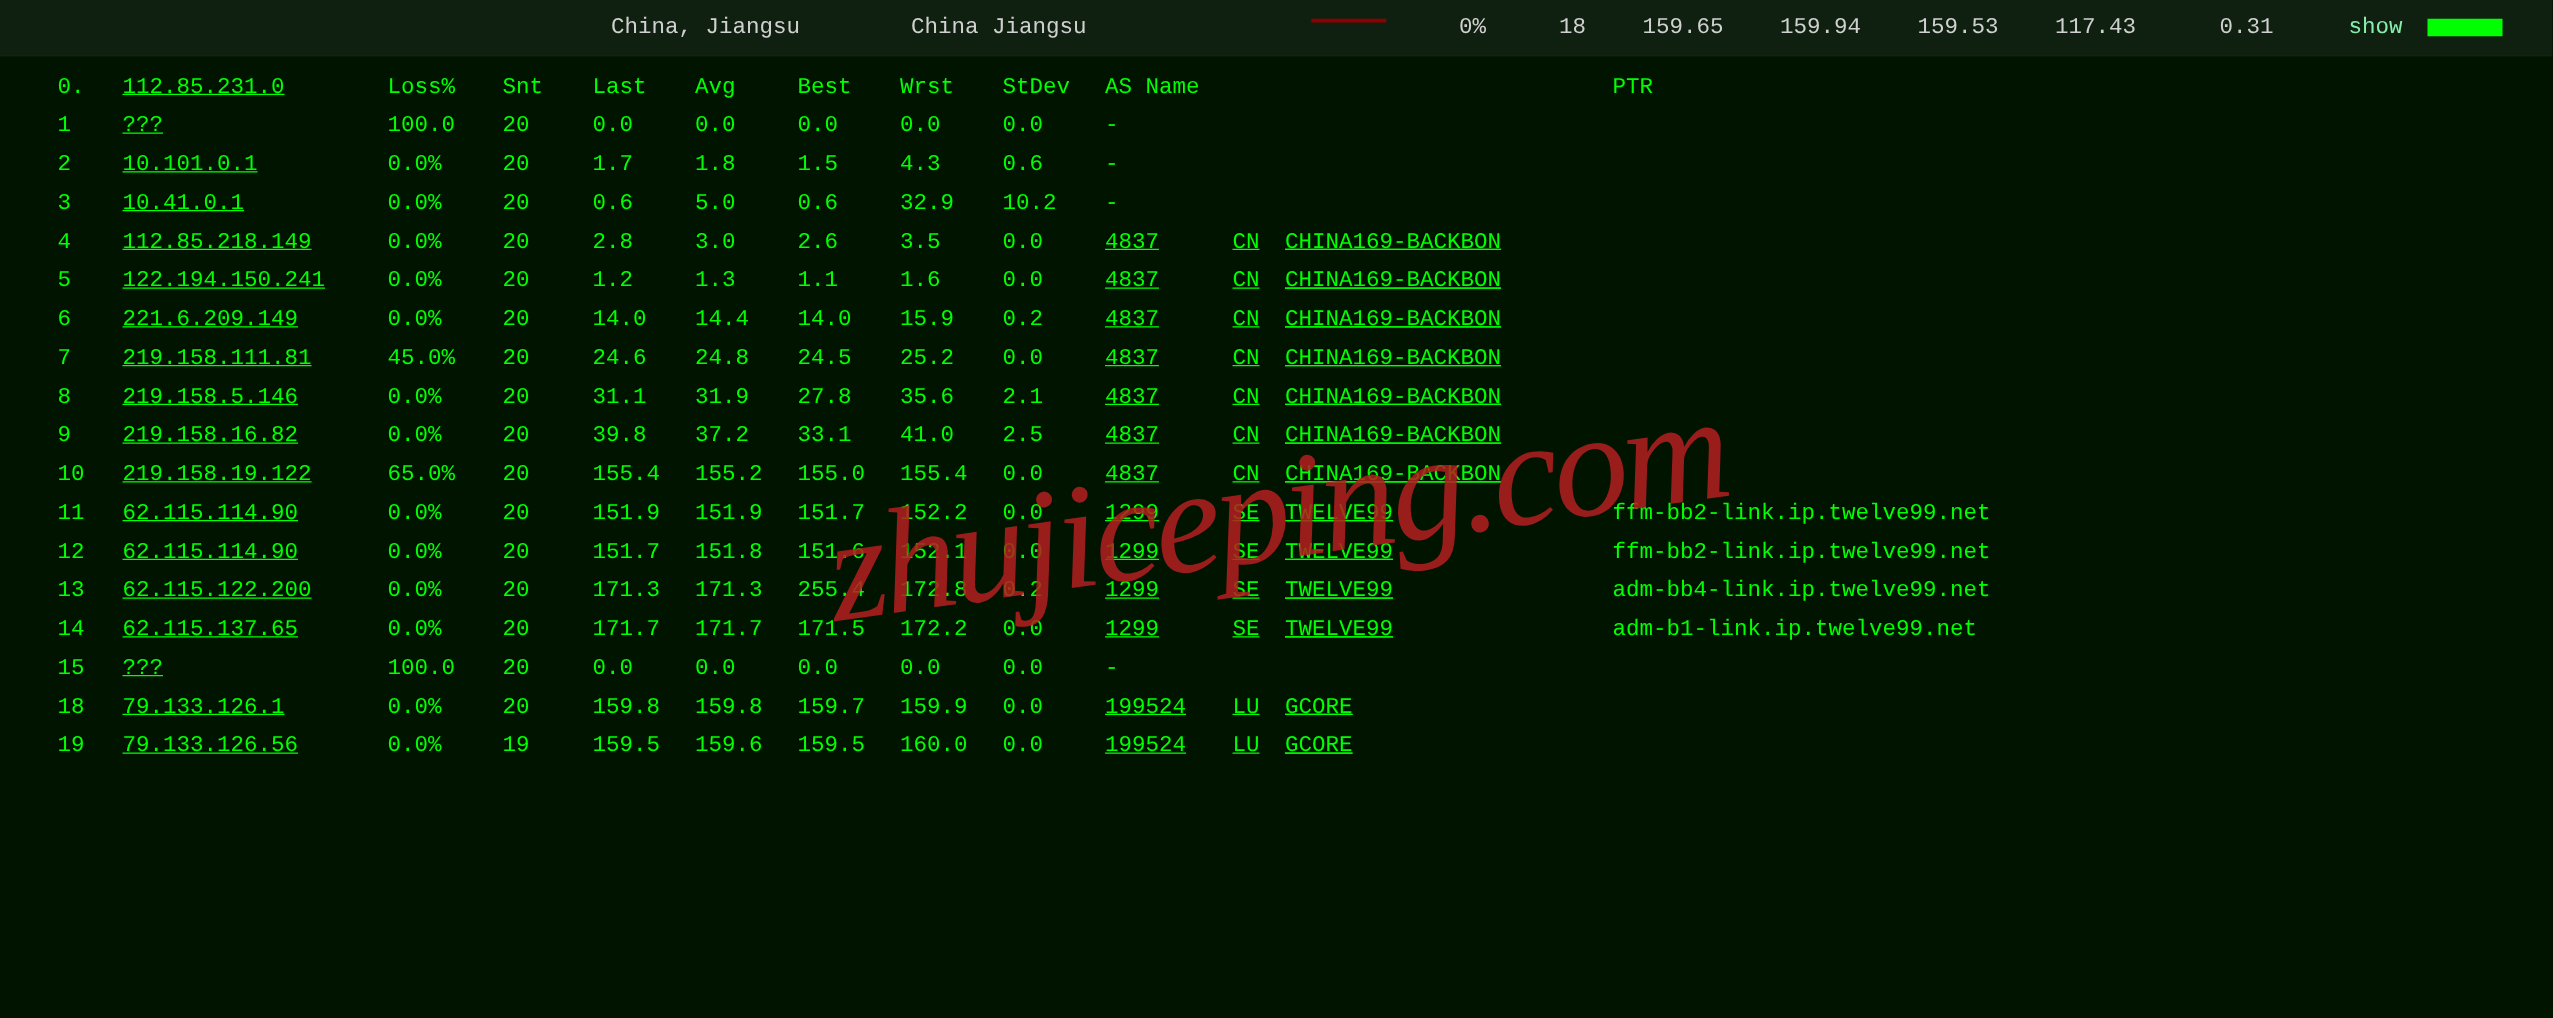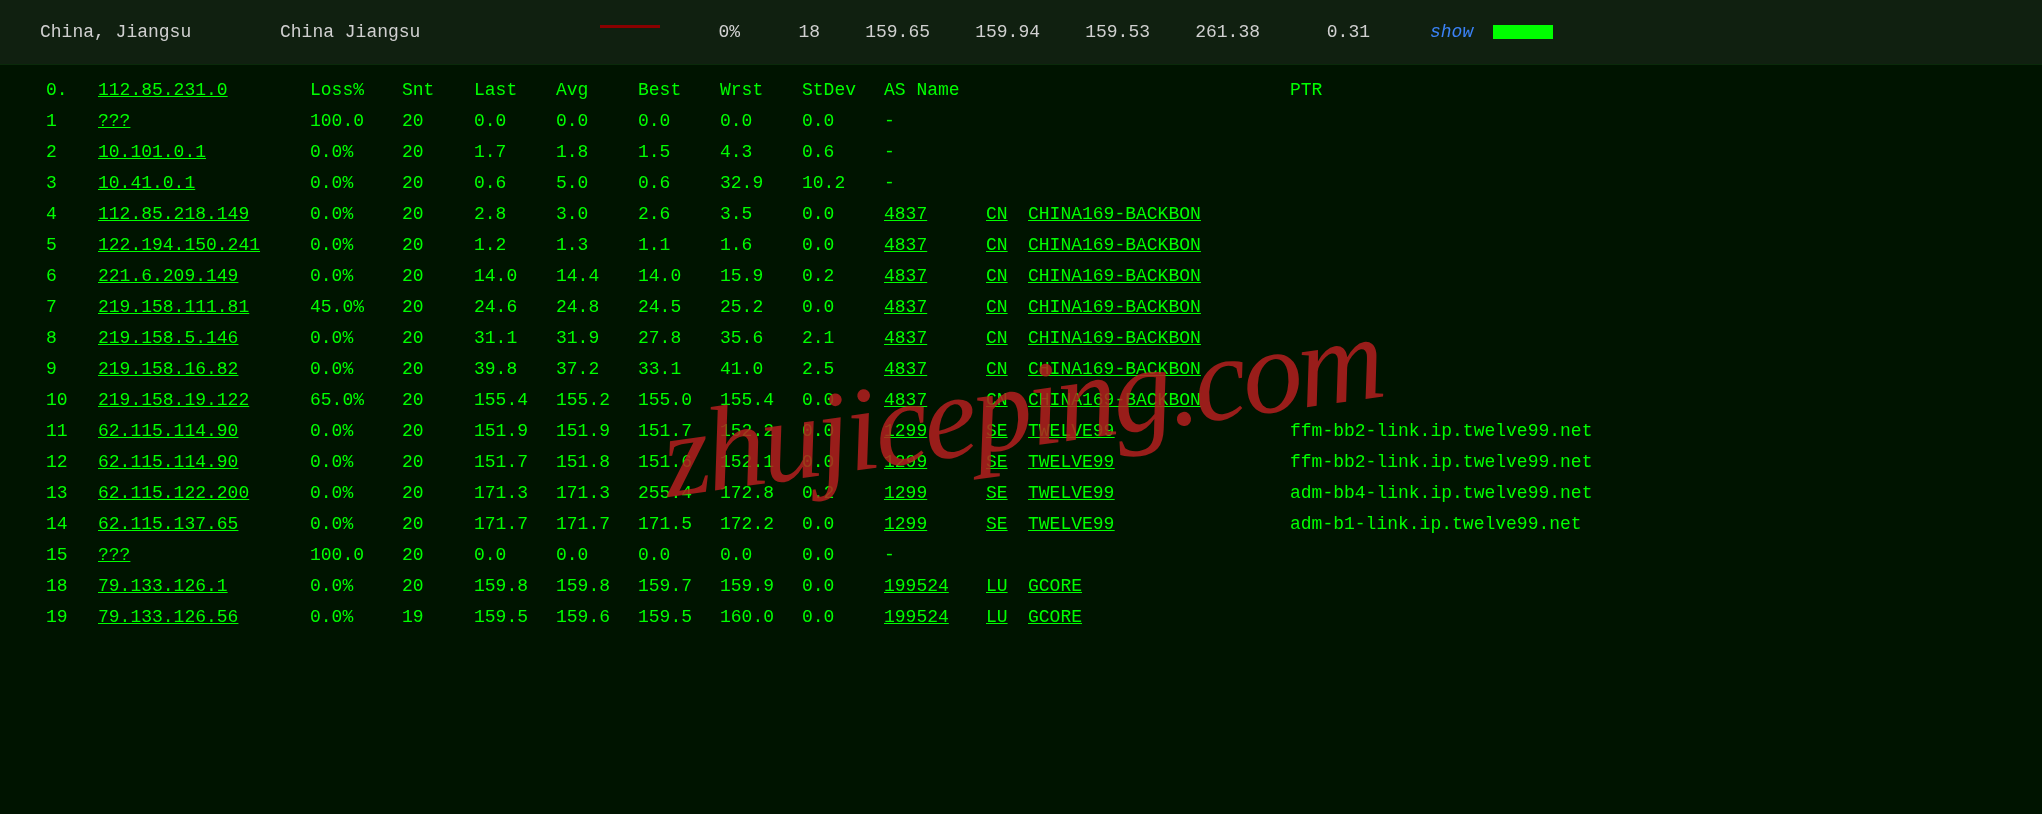--- a/index.html
+++ b/index.html
@@ -13,30 +13,31 @@
     width: 2042px;
     height: 814px;
     overflow: hidden;
     position: relative;
   }
   .topbar {
     display: flex;
     align-items: center;
     background: #102010;
     height: 28px;
-    padding: 18px 40px;
+    padding: 8px 40px;
     color: #d0d0d0;
     border-bottom: 1px solid #0a2a0a;
+    justify-content: flex-end;
   }
   .topbar .loc { width: 240px; }
   .topbar .isp { width: 280px; }
   .topbar .pct { width: 80px; text-align: right; }
   .topbar .snt { width: 80px; text-align: right; }
   .topbar .num { width: 110px; text-align: right; }
-  .topbar .show { color: #3b82f6; margin-left: 60px; font-style: italic; }
+  .topbar .show { color: #86efac; margin-left: 60px; }
   .topbar .bar {
     display: inline-block;
     width: 60px;
     height: 14px;
     background: #00ff00;
     margin-left: 20px;
     vertical-align: middle;
   }
   .topbar .redbar {
     display:inline-block;
@@ -93,21 +94,21 @@
 
 <div class="topbar">
   <span class="loc">China, Jiangsu</span>
   <span class="isp">China Jiangsu</span>
   <span class="redbar"></span>
   <span class="pct">0%</span>
   <span class="snt">18</span>
   <span class="num">159.65</span>
   <span class="num">159.94</span>
   <span class="num">159.53</span>
-  <span class="num">261.38</span>
+  <span class="num">117.43</span>
   <span class="num">0.31</span>
   <span class="show">show</span>
   <span class="bar"></span>
 </div>
 
 <div class="content">
   <table>
     <tbody>
         <tr class="header-row">
       <td class="hop">0.</td>

